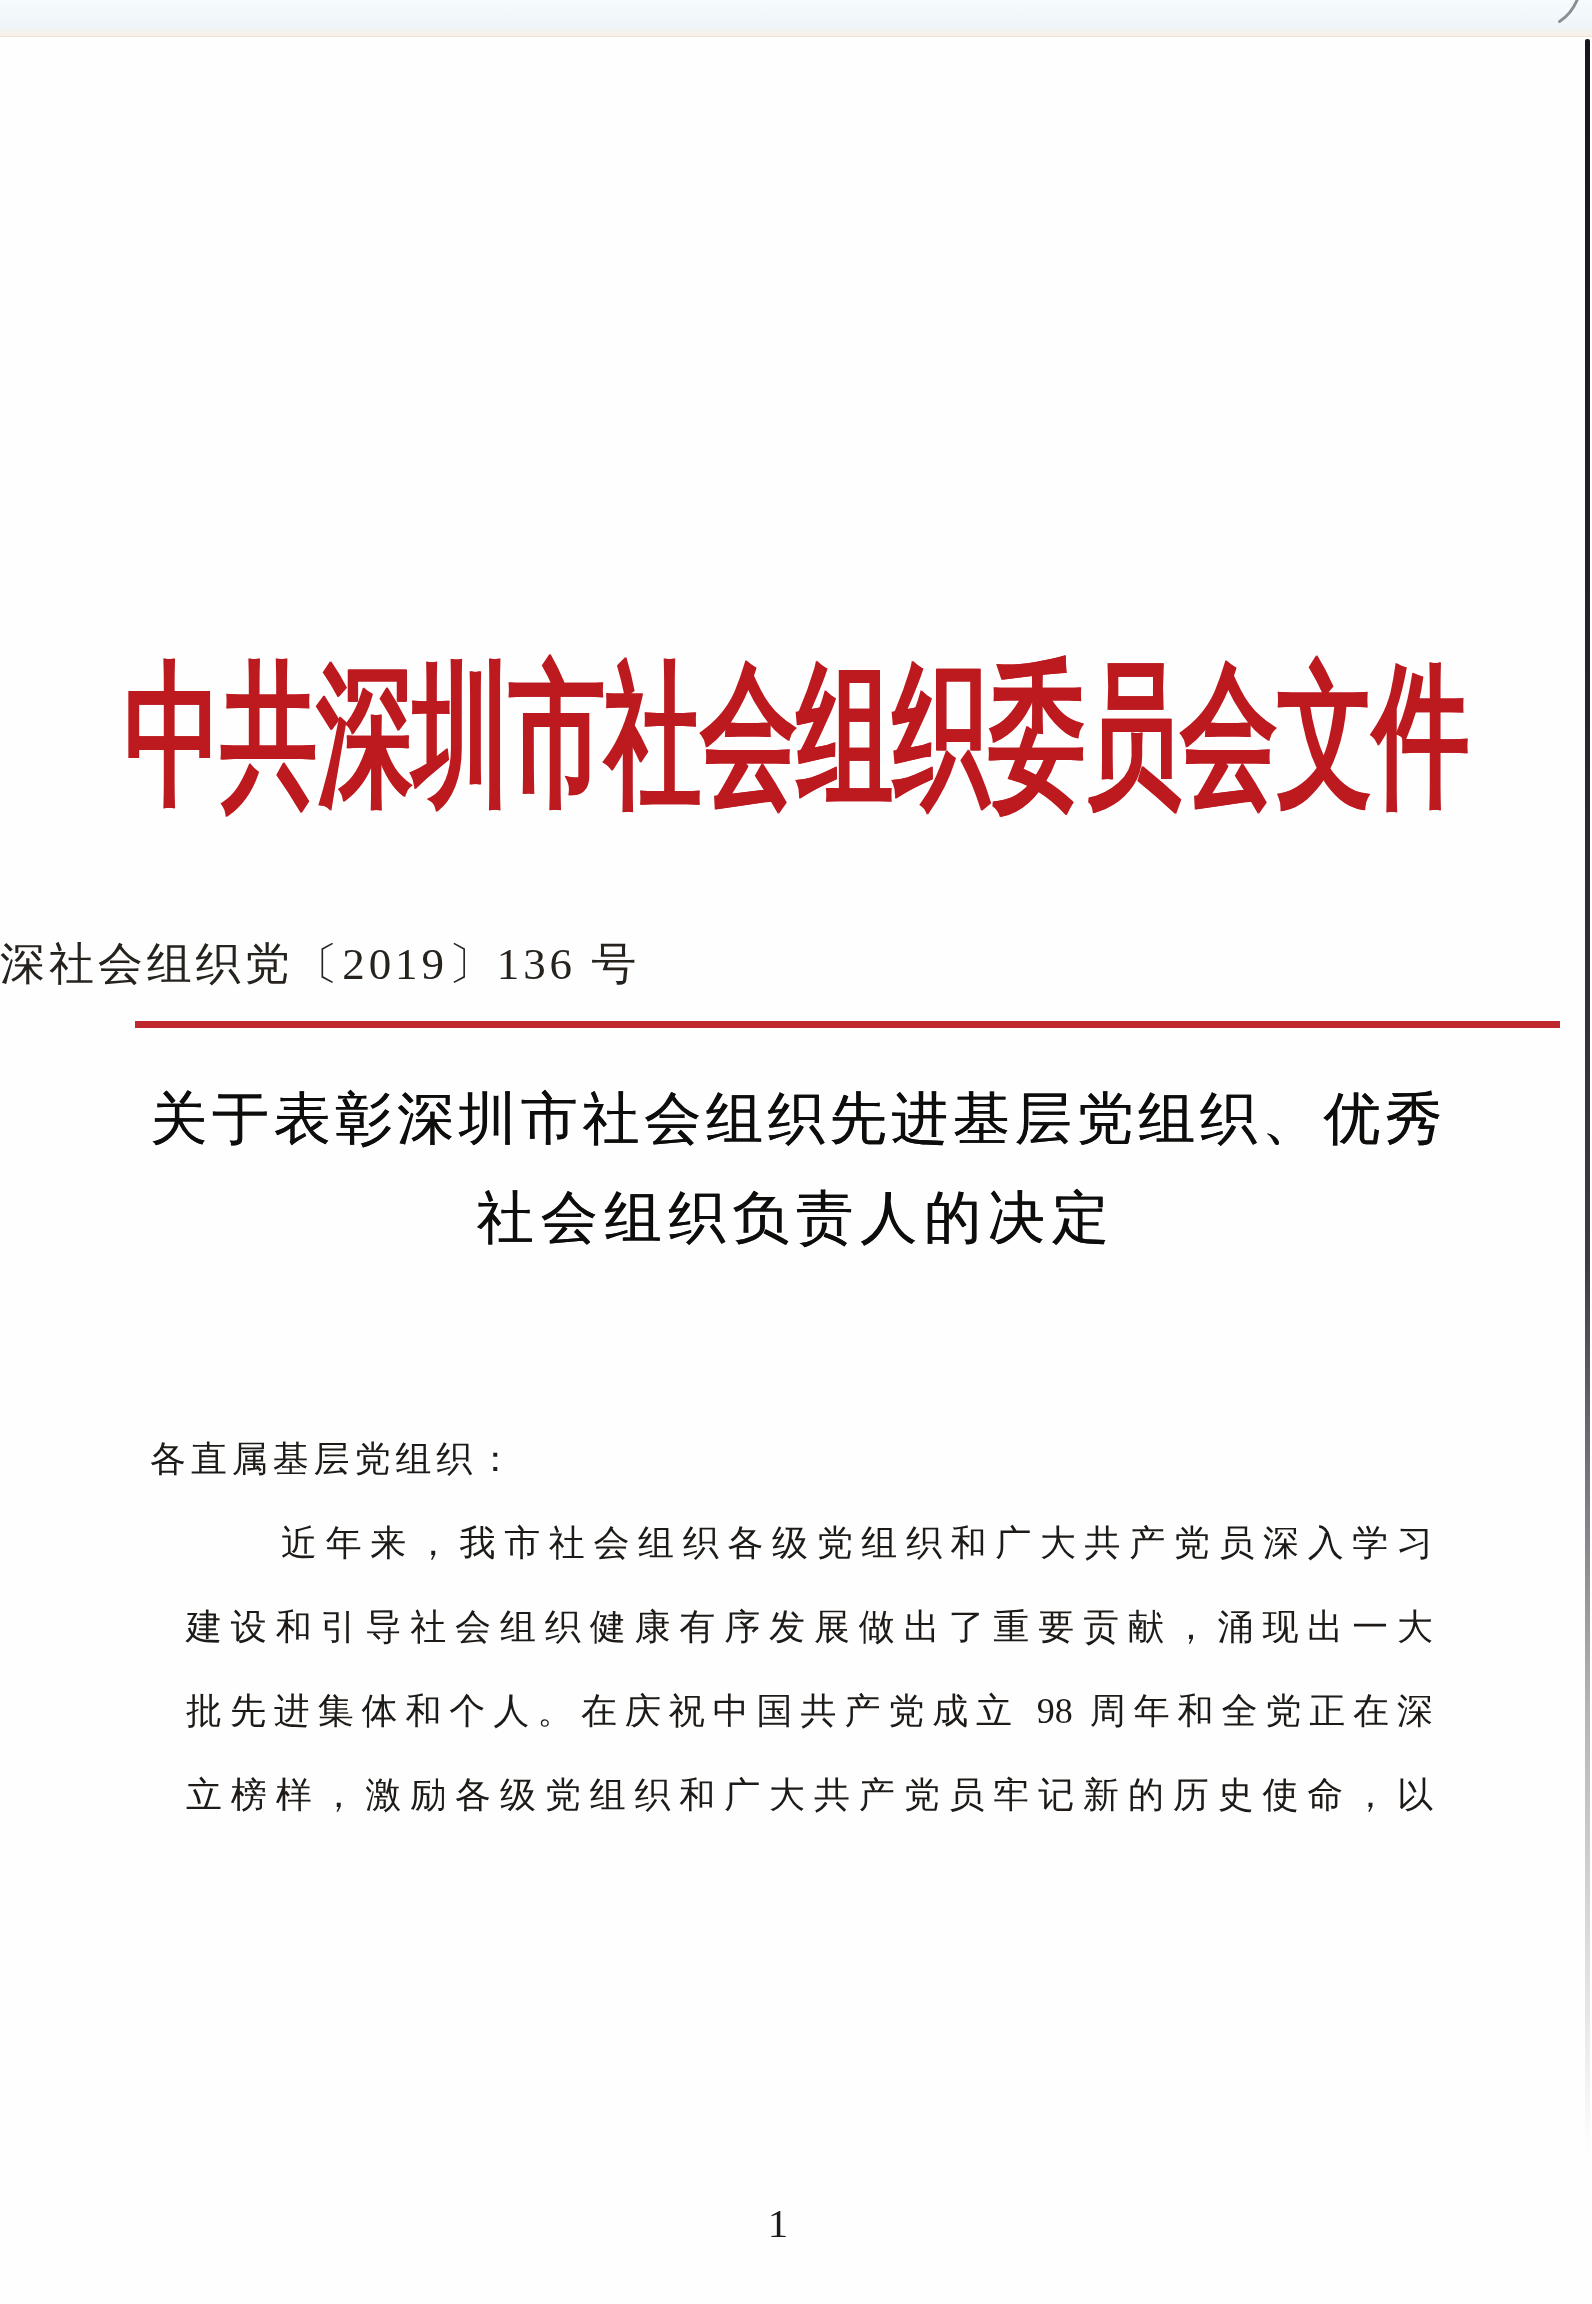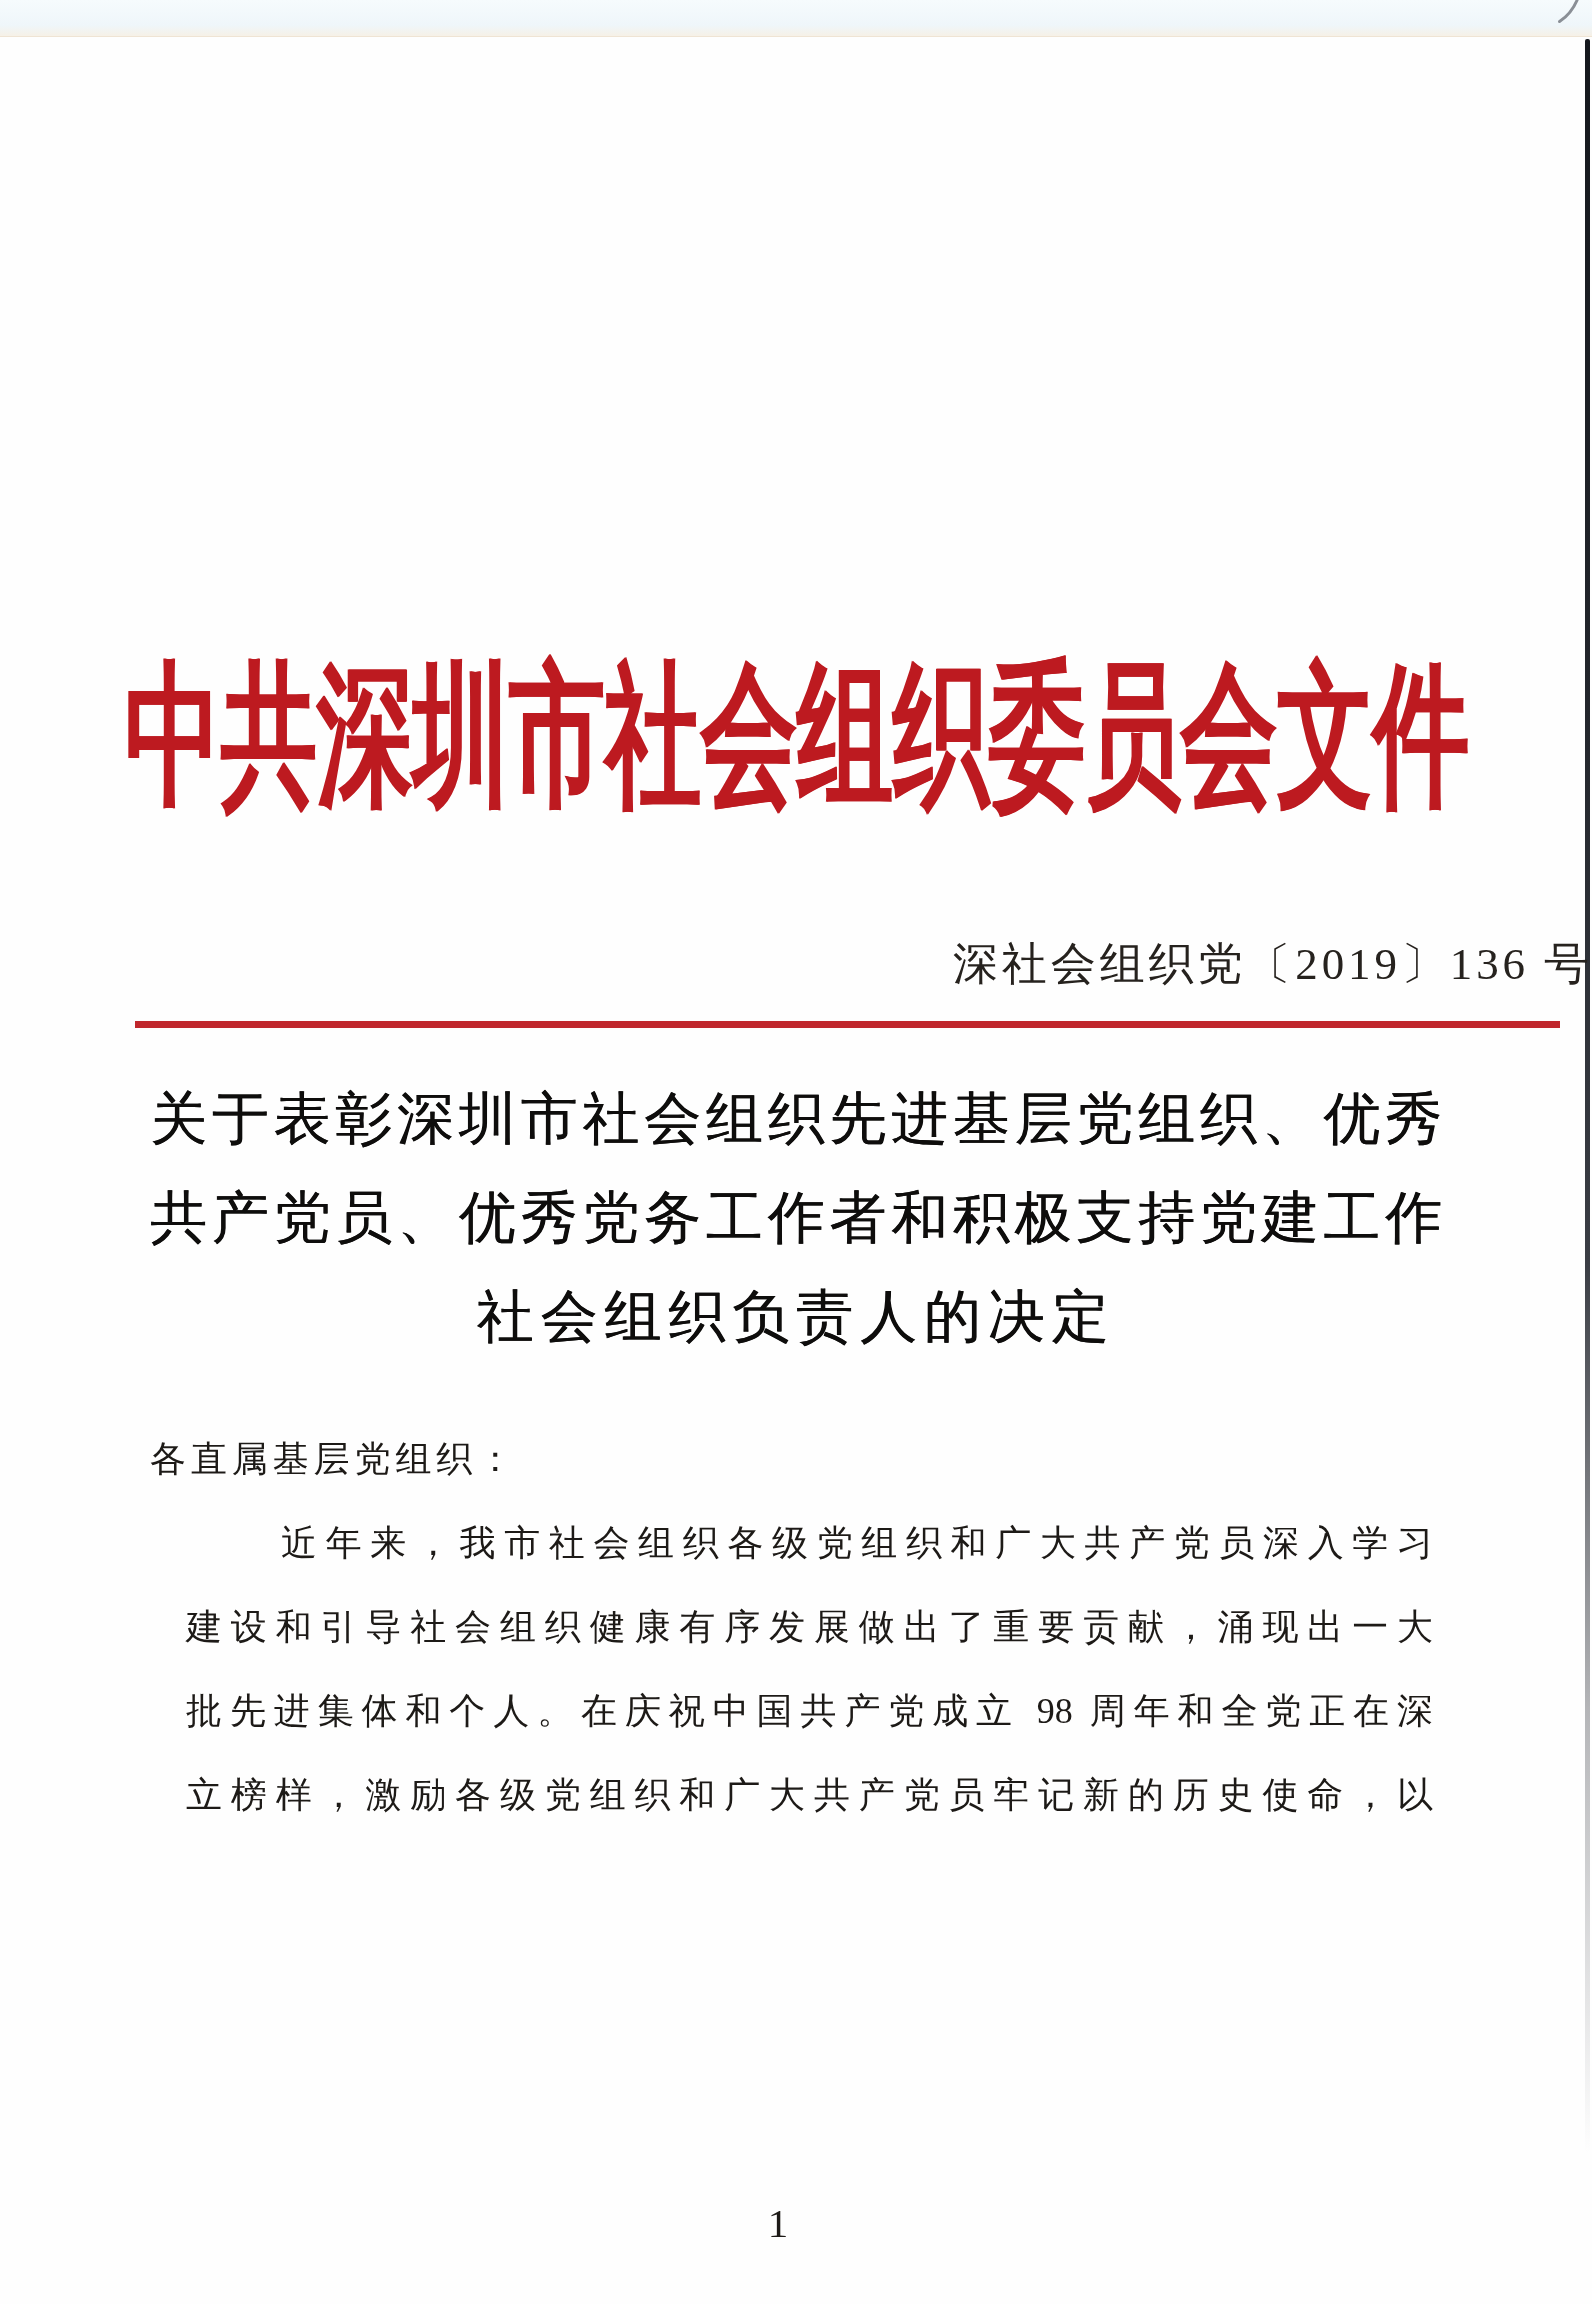--- a/index.html
+++ b/index.html
@@ -42,21 +42,21 @@
     font-weight:900;
     color:var(--header-red);
     letter-spacing:0px;
     white-space:nowrap;
     transform:scaleY(1.62);
     transform-origin:center center;
     text-shadow:1px 0 0 var(--header-red);
   }
   .doc-number{
     position:absolute;top:934px;left:0;width:100%;
-    text-align:right;
+    text-align:left;
     font-size:45px;
     letter-spacing:3.9px;
     color:#26221e;
   }
   .red-rule{
     position:absolute;top:1021px;left:135px;width:1425px;height:6.9px;
     background:var(--rule-red);
   }
   
   .doc-title{
@@ -106,21 +106,20 @@
   <div class="header-title-wrap">
     <div class="header-title">中共深圳市社会组织委员会文件</div>
   </div>
 
   <div class="doc-number">深社会组织党〔2019〕136 号</div>
 
   <div class="red-rule"></div>
 
   <div class="doc-title">
     <div class="t-just">关于表彰深圳市社会组织先进基层党组织、优秀</div>
-    <div class="t-just">共产党员、优秀党务工作者和积极支持党建工作</div>
     <div class="t-center">社会组织负责人的决定</div>
   </div>
 
   <div class="body-block">
     <div class="salutation">各直属基层党组织：</div>
     <div class="b-line indent">近年来，我市社会组织各级党组织和广大共产党员深入学习</div>
     <div class="b-line">建设和引导社会组织健康有序发展做出了重要贡献，涌现出一大</div>
     <div class="b-line">批先进集体和个人。在庆祝中国共产党成立 98 周年和全党正在深</div>
     <div class="b-line">立榜样，激励各级党组织和广大共产党员牢记新的历史使命，以</div>
   </div>

